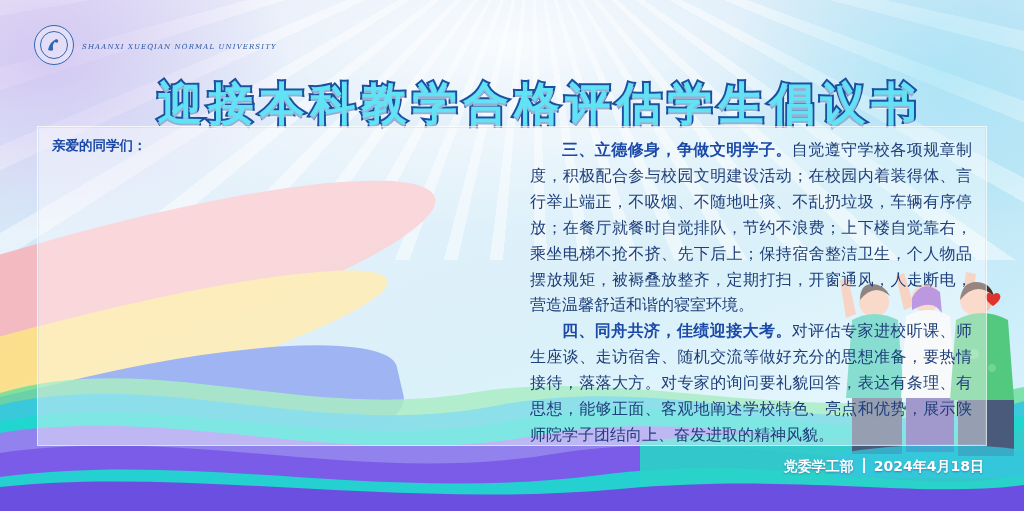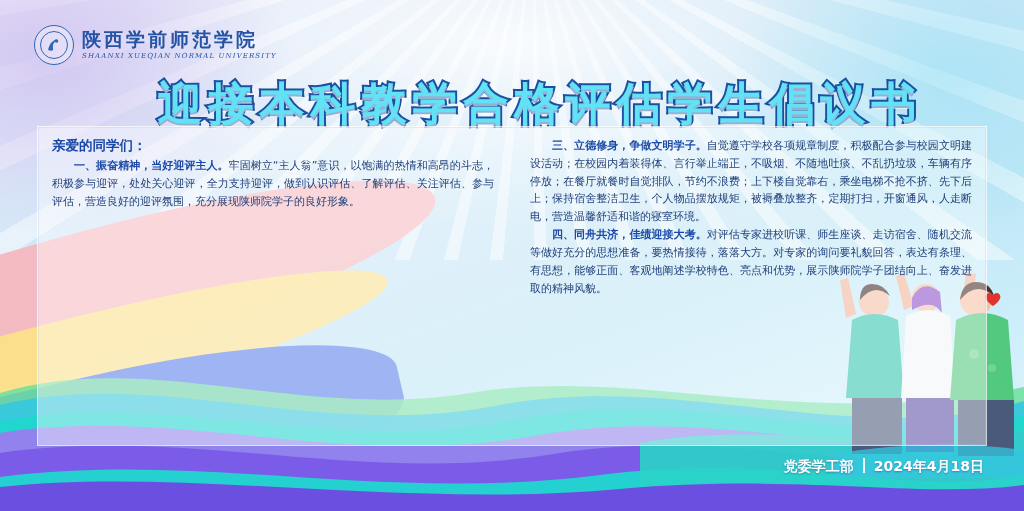--- a/index.html
+++ b/index.html
@@ -65,21 +65,21 @@
     paint-order:stroke fill;
     text-shadow:0 3px 0 rgba(255,255,255,.55);padding-left:28px;}
 
   
   .panel{position:absolute;left:37px;top:126px;width:950px;height:320px;
     background:rgba(255,255,255,.42);
     border:1px solid rgba(255,255,255,.55);
     box-shadow:0 0 0 1px rgba(160,200,235,.25) inset;
     display:flex;gap:36px;padding:10px 14px 8px 14px;box-sizing:border-box;}
   .col{flex:1;min-width:0;}
-  p.body{margin:0 0 0 0;font-size:11px;line-height:1.62;color:#1f3f7a;
+  p.body{margin:0 0 0 0;font-size:16px;line-height:1.62;color:#1f3f7a;
     text-align:justify;text-indent:2em;font-family:"DejaVu Sans","Liberation Sans",sans-serif;}
   .salutation{font-size:13.5px;font-weight:bold;color:#1b49a8;margin:0 0 2px 0;
     font-family:"DejaVu Sans","Liberation Sans",sans-serif;}
   .hl{color:#1b49a8;font-weight:bold;}
 
   
   .signature{position:absolute;right:40px;top:458px;display:flex;align-items:flex-start;gap:9px;
     font-size:14px;font-weight:bold;color:#ffffff;
     font-family:"DejaVu Sans","Liberation Sans",sans-serif;
     text-shadow:0 1px 2px rgba(40,20,90,.35);}
@@ -158,36 +158,32 @@
 
   <div class="logo-wrap">
     <div class="logo-seal">
       <div class="inner"></div>
       <svg class="swoosh" viewBox="0 0 20 20">
         <path d="M4,15 q2,-9 9,-11 q-5,5 -4,9 q1,4 -5,2 Z" fill="#2f67b5"></path>
         <circle cx="12.5" cy="6" r="1.8" fill="#2f67b5"></circle>
       </svg>
     </div>
     <div class="logo-txt">
-      <span class="logo-cn">陕西学前师范学院</span>
       <span class="logo-en">SHAANXI XUEQIAN NORMAL UNIVERSITY</span>
     </div>
   </div>
 
   <div class="main-title">
     <span>迎接本科教学合格评估学生倡议书</span>
   </div>
 
   <div class="panel">
 
     <div class="col">
       <div class="salutation">亲爱的同学们：</div>
-      <p class="body">
-        <span class="hl">一、振奋精神，当好迎评主人。</span><span>牢固树立“主人翁”意识，以饱满的热情和高昂的斗志，积极参与迎评，处处关心迎评，全力支持迎评，做到认识评估、了解评估、关注评估、参与评估，营造良好的迎评氛围，充分展现陕师院学子的良好形象。</span>
-      </p>
     </div>
 
     <div class="col">
       <p class="body">
         <span class="hl">三、立德修身，争做文明学子。</span><span>自觉遵守学校各项规章制度，积极配合参与校园文明建设活动；在校园内着装得体、言行举止端正，不吸烟、不随地吐痰、不乱扔垃圾，车辆有序停放；在餐厅就餐时自觉排队，节约不浪费；上下楼自觉靠右，乘坐电梯不抢不挤、先下后上；保持宿舍整洁卫生，个人物品摆放规矩，被褥叠放整齐，定期打扫，开窗通风，人走断电，营造温馨舒适和谐的寝室环境。</span>
       </p>
       <p class="body">
         <span class="hl">四、同舟共济，佳绩迎接大考。</span><span>对评估专家进校听课、师生座谈、走访宿舍、随机交流等做好充分的思想准备，要热情接待，落落大方。对专家的询问要礼貌回答，表达有条理、有思想，能够正面、客观地阐述学校特色、亮点和优势，展示陕师院学子团结向上、奋发进取的精神风貌。</span>
       </p>
     </div>

